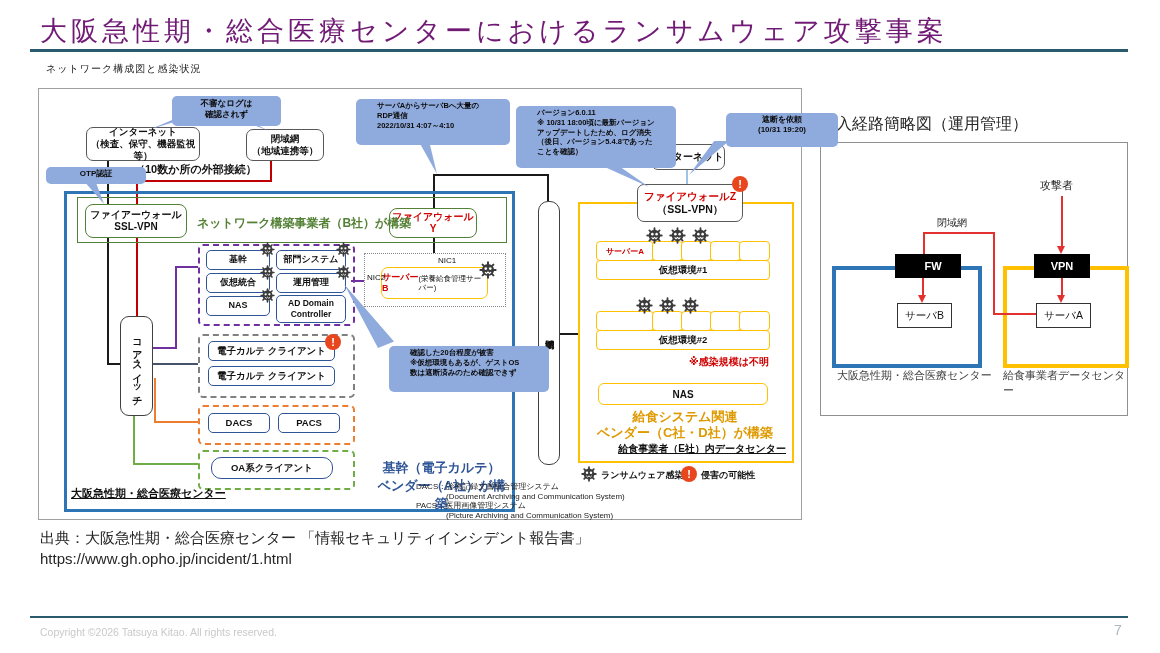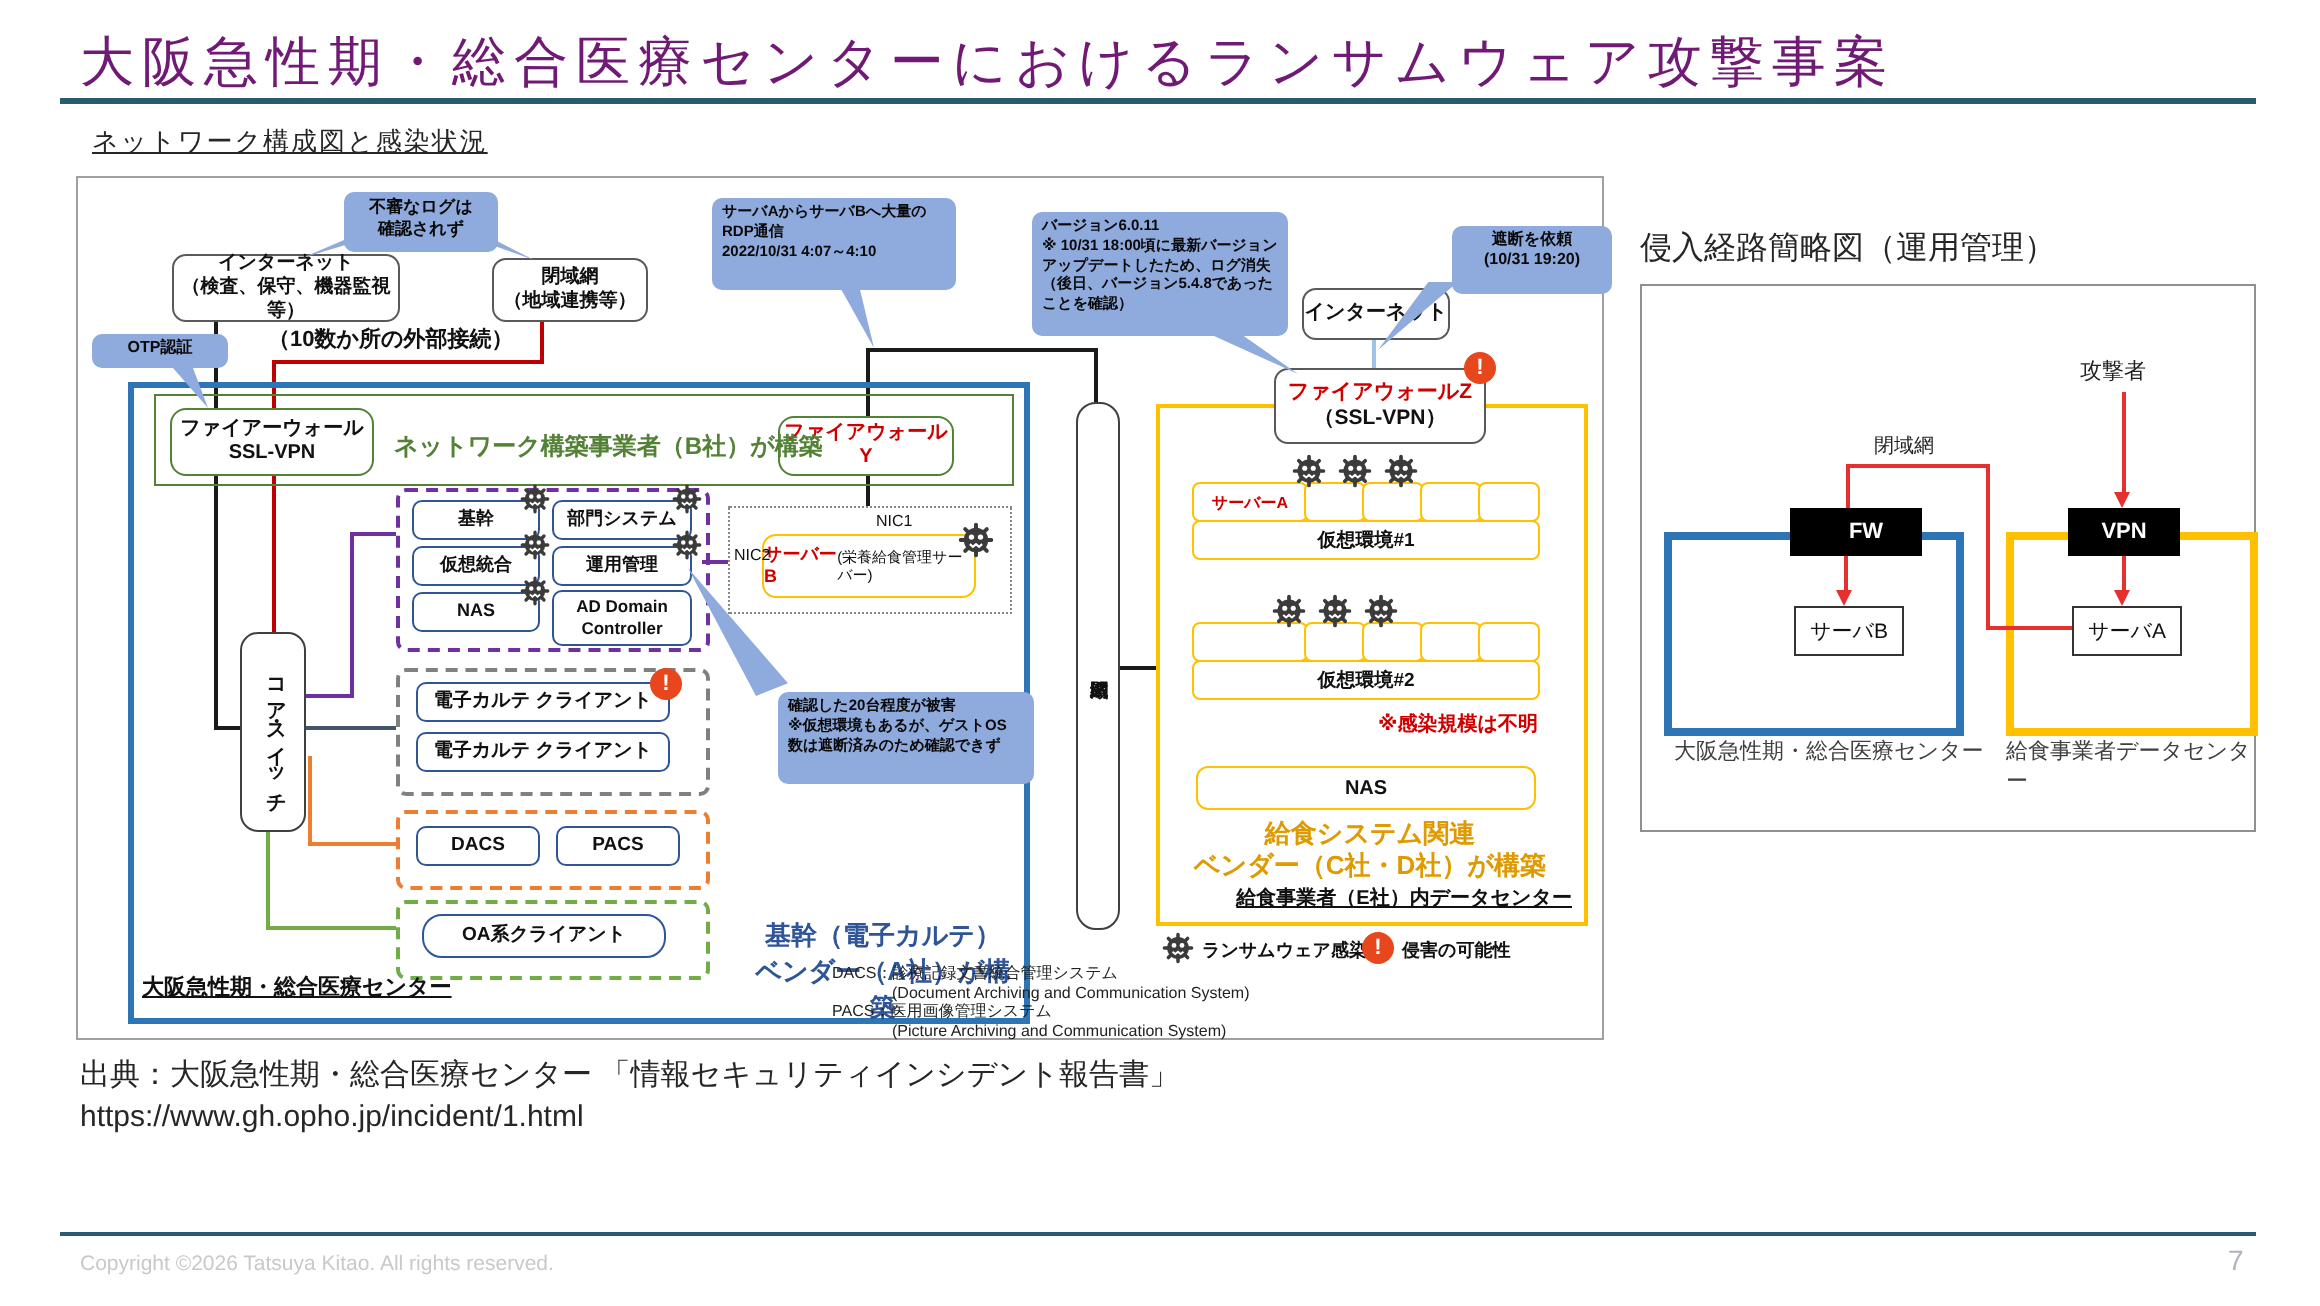--- a/index.html
+++ b/index.html
@@ -7,21 +7,21 @@
        font-family:"Liberation Sans","DejaVu Sans",sans-serif;overflow:hidden;color:#111;}
   .abs{position:absolute;}
   .pre{white-space:pre-line;}
   .bx{position:absolute;background:#fff;border:1.3px solid #595959;border-radius:7px;
       display:flex;flex-direction:column;align-items:center;justify-content:center;
       text-align:center;font-weight:700;color:#111;line-height:1.25;}
   .green-b{border:1.4px solid #538135;border-radius:8px;}
   .navy-b{border:1.4px solid #2F5597;border-radius:5px;}
   .dark-b{border:1.5px solid #404040;}
   .co{position:absolute;background:#8FAADC;border-radius:5px;font-weight:700;color:#0a0a0a;
-      padding:2px 5px;line-height:1.3;z-index:6;}
+      padding:2px 21px;line-height:1.3;z-index:6;}
   .tail{position:absolute;background:#8FAADC;z-index:5;}
   .dsh{position:absolute;border:2px dashed;border-radius:5px;background:transparent;z-index:2;}
   .ln{position:absolute;z-index:1;}
   .bxz{z-index:3;}
   .lbl{position:absolute;z-index:4;}
   .vtxt{writing-mode:vertical-rl;text-orientation:upright;}
   .warn{position:absolute;width:16px;height:16px;border-radius:50%;background:#E8471E;color:#fff;
         font-weight:800;font-size:11px;display:flex;align-items:center;justify-content:center;
         line-height:1;z-index:7;}
   .virus{position:absolute;z-index:7;}
@@ -48,21 +48,21 @@
       <circle cx="10" cy="10" r="6.8" fill="#3b3b3b"></circle>
       <circle cx="7.5" cy="8.4" r="1.5" fill="#fff"></circle>
       <circle cx="12.5" cy="8.4" r="1.5" fill="#fff"></circle>
       <path d="M6.6 12.3 L8.3 13.8 L10 12.3 L11.7 13.8 L13.4 12.3" stroke="#fff" stroke-width="1.2" fill="none"></path>
     </g>
   </defs>
 </svg>
 
 <div class="abs" style="left:40px;top:13px;font-size:27px;letter-spacing:4px;color:#701a75;">大阪急性期・総合医療センターにおけるランサムウェア攻撃事案</div>
 <div class="abs" style="left:30px;top:49px;width:1098px;height:3px;background:#2A5A6E;"></div>
-<div class="abs" style="left:46px;top:62px;font-size:13px;letter-spacing:1px;color:#262626;text-decoration:underline;">ネットワーク構成図と感染状況</div>
+<div class="abs" style="left:46px;top:62px;font-size:10px;letter-spacing:1px;color:#262626;">ネットワーク構成図と感染状況</div>
 
 <div class="abs" style="left:38px;top:88px;width:762px;height:430px;border:1px solid #a0a0a0;background:#fff;">
 
   <div class="ln" style="left:68px;top:70px;width:2px;height:206px;background:#1a1a1a;"></div>
   <div class="ln" style="left:68px;top:274px;width:15px;height:2px;background:#1a1a1a;"></div>
   <div class="ln" style="left:231px;top:70px;width:2px;height:23px;background:#C00000;"></div>
   <div class="ln" style="left:97px;top:91px;width:136px;height:2px;background:#C00000;"></div>
   <div class="ln" style="left:97px;top:91px;width:2px;height:137px;background:#C00000;"></div>
   <div class="ln" style="left:112px;top:258px;width:26px;height:2px;background:#7030A0;"></div>
   <div class="ln" style="left:136px;top:177px;width:2px;height:83px;background:#7030A0;"></div>

